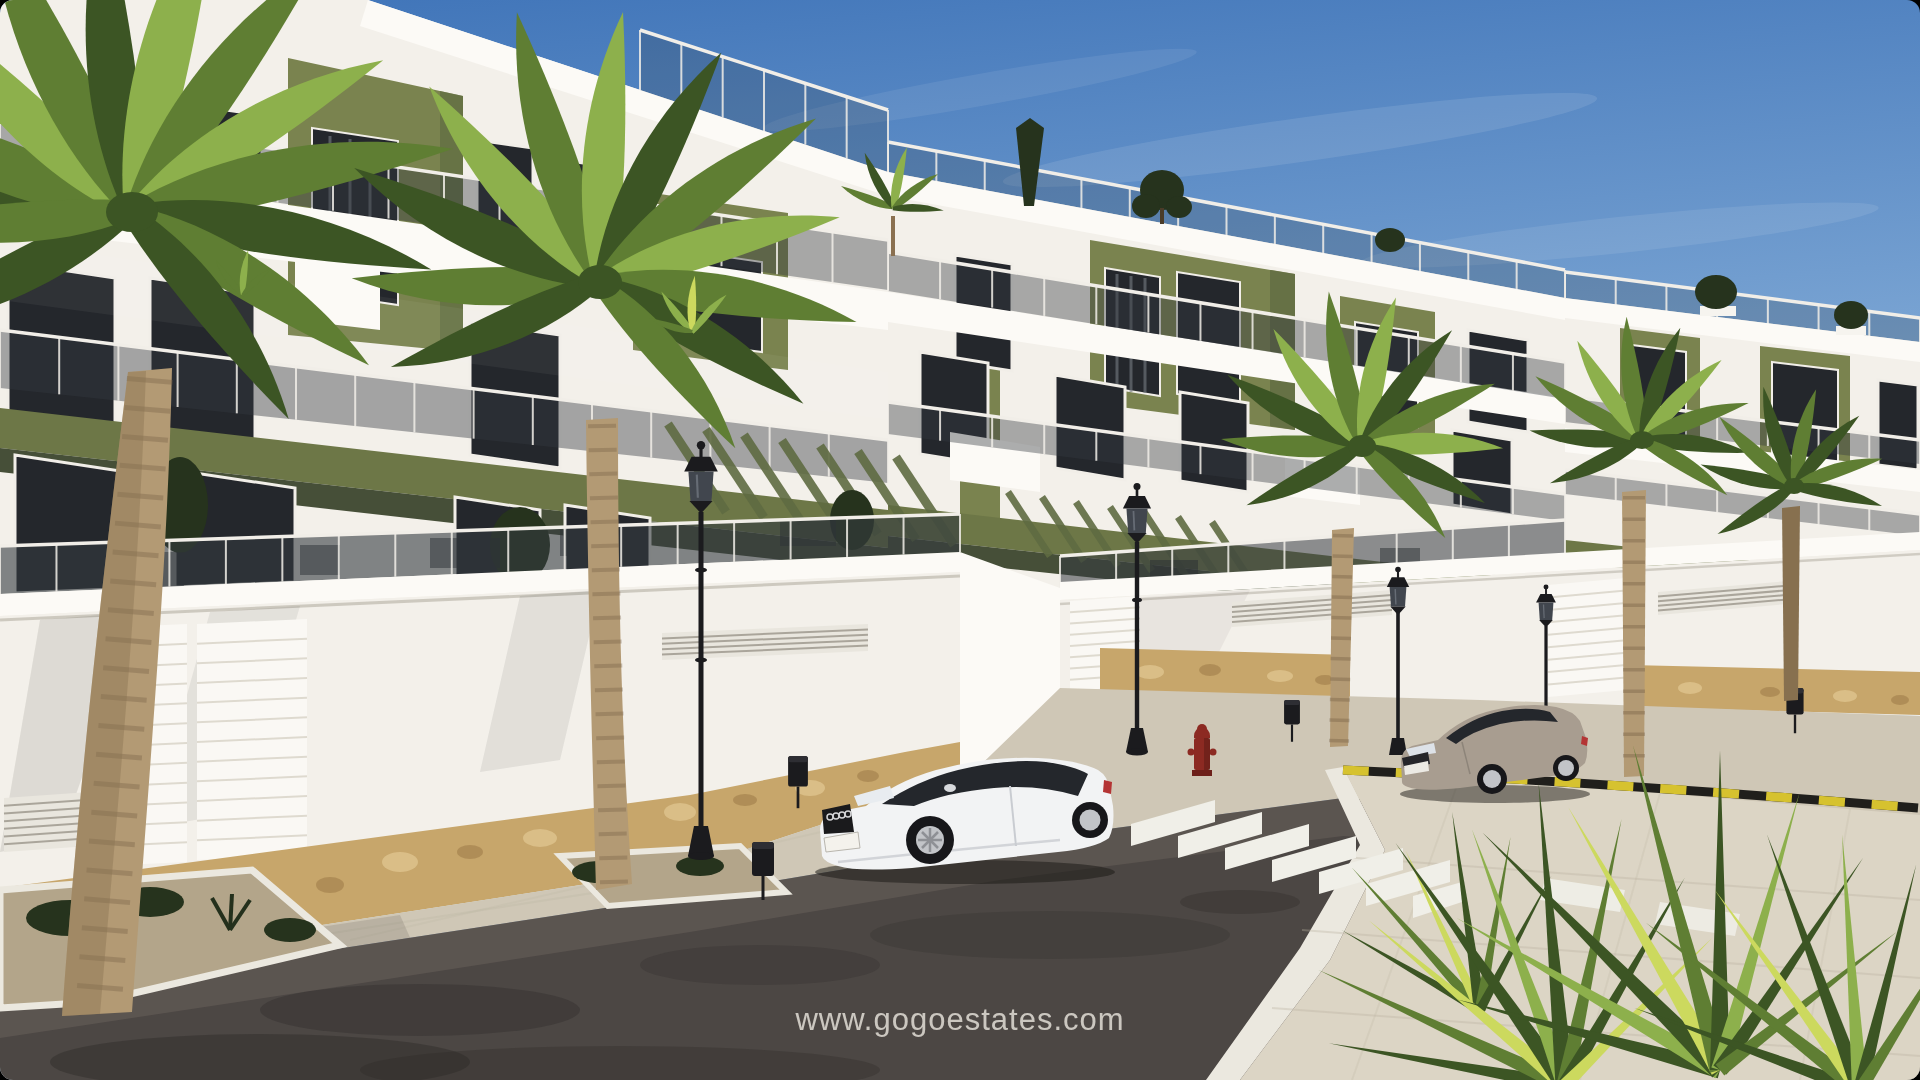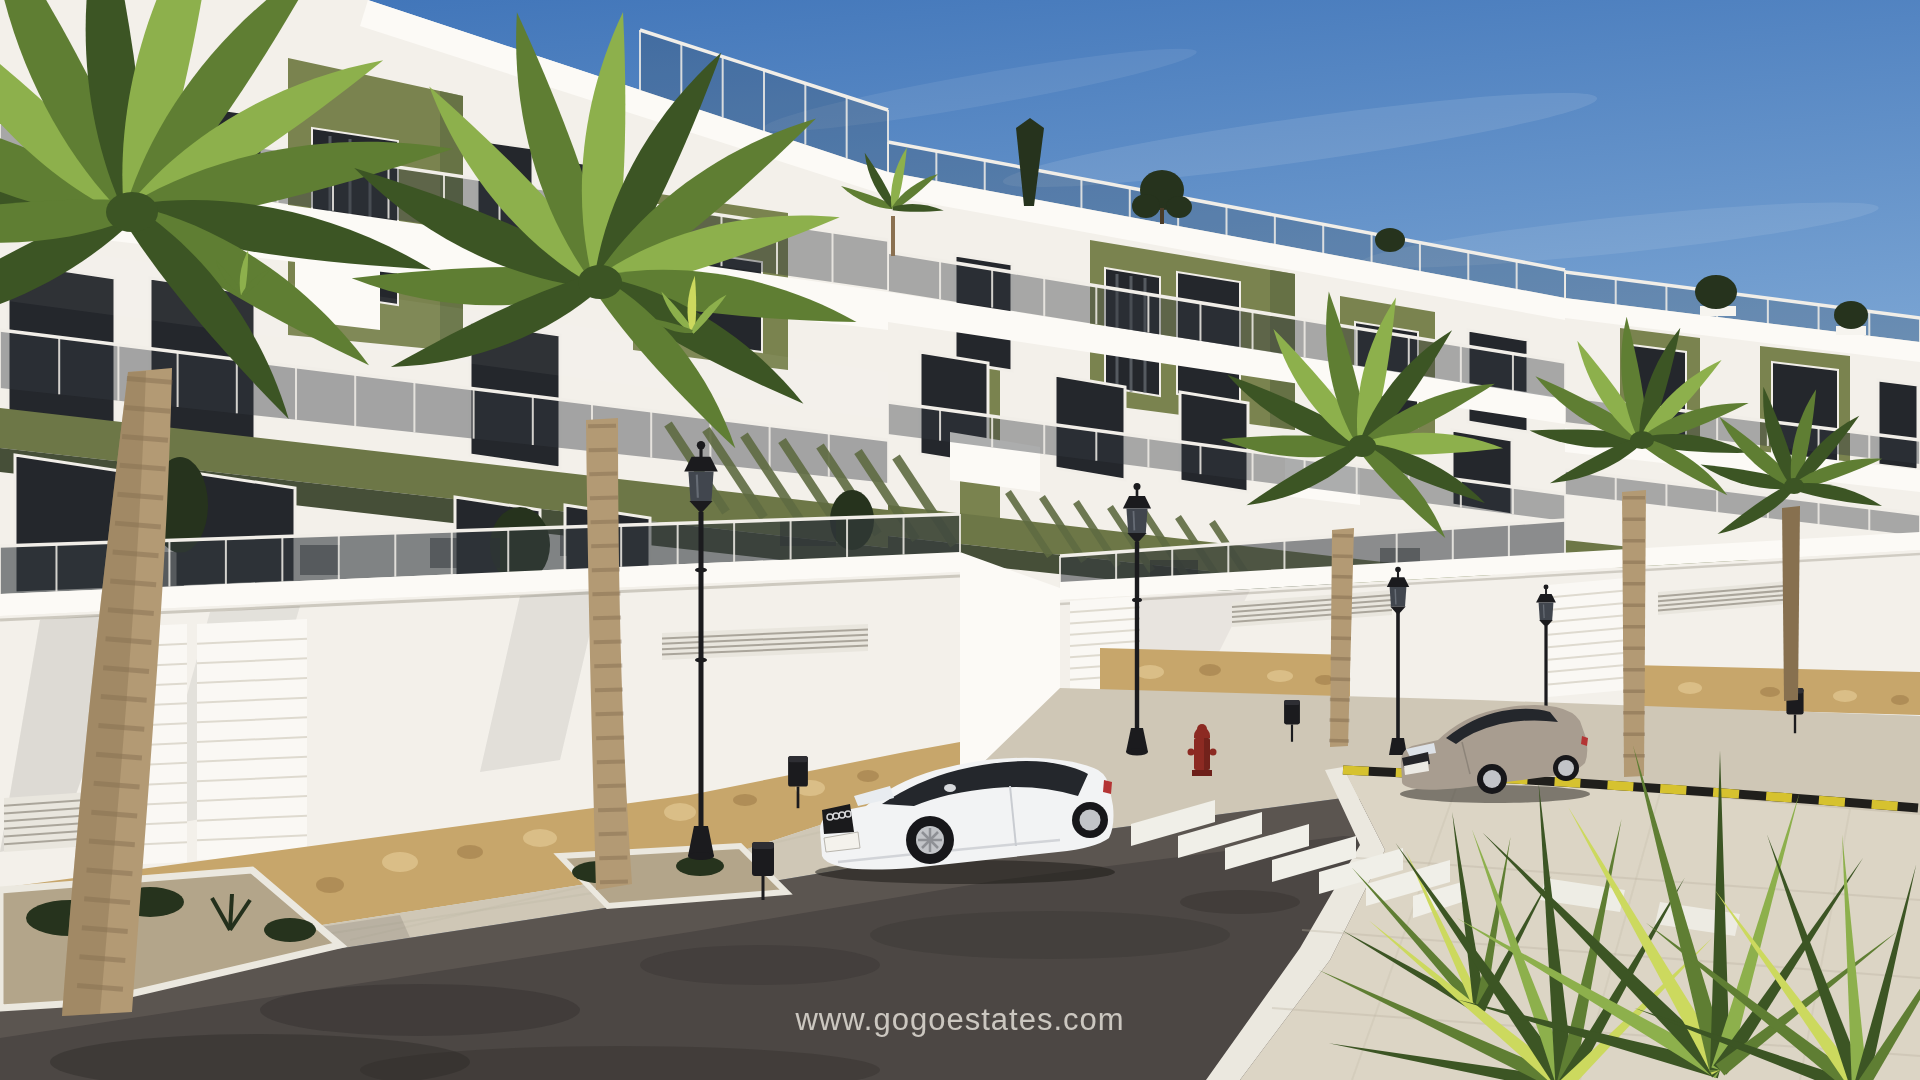--- a/index.html
+++ b/index.html
@@ -1,16 +1,16 @@
 <!DOCTYPE html>
 <html style="--sky-top: #3e73b8; --sky-mid: #7ca6d4; --sky-low: #c6dcef; --sky-horizon: #e6f0f8; --wall-white: #f3f0ea; --wall-bright: #fcfaf6; --wall-shadow: #d9d4ca; --accent-olive: #7a834f; --olive-deep: #5e6a41; --olive-band: #6d7747; --band-shadow: #464f38; --window-dark: #24272c; --glass-tint: #343a40; --frame-white: #f1eee8; --stone-tan: #c7a66b; --stone-light: #ddc28c; --stone-dark: #a5834f; --door-white: #faf8f4; --vent-line: #9b968b; --sidewalk: #cfc7b6; --sidewalk-right: #dcd5c5; --paver-line: #b9b2a0; --curb-white: #ebe8df; --gravel: #b3a58a; --road: #4c4744; --road-light: #6e6660; --stain: #2b2826; --marking-white: #f0efe8; --curb-yellow: #d6c22f; --curb-black: #201f1c; --car-white: #f2f3f4; --car-gray: #a89d90; --tire-black: #17171a; --rim-silver: #c2c4c8; --lamp-black: #1b1b1e; --lamp-glass: #41464e; --hydrant-red: #8c2a22; --palm-dark: #3c5524; --palm-mid: #5f7e33; --palm-light: #8db04c; --palm-yellow: #ccd95e; --trunk-tan: #b39a74; --trunk-shade: #87704f; --ring-brown: #6f5940; --shrub-dark: #26331d; --shadow-soft: #1e1b18; --watermark-color: #e8e4dc;"><head>
 <meta charset="utf-8">
 <style>
   html,body{margin:0;padding:0;background:#000;}
-  .canvas{position:relative;width:1920px;height:1080px;overflow:hidden;font-family:"Liberation Sans",sans-serif;}
+  .canvas{position:relative;width:1920px;height:1080px;overflow:hidden;font-family:"Liberation Sans",sans-serif;border-radius:13px;}
   .sky{position:absolute;inset:0;
     background:linear-gradient(175deg,var(--sky-top) 0%,var(--sky-mid) 42%,var(--sky-low) 70%,var(--sky-horizon) 100%);}
   svg{position:absolute;left:0;top:0;}
   .watermark{position:absolute;left:50%;top:1002px;transform:translateX(-50%);
     font-size:31px;letter-spacing:1px;color:var(--watermark-color);opacity:.82;white-space:nowrap;}
   
   .ww{fill:var(--wall-white)} .fw{fill:var(--wall-bright)}
   .grn{fill:var(--accent-olive)} .grnd{fill:var(--olive-deep)} .olb{fill:var(--olive-band)} .bsh{fill:var(--band-shadow)}
   .win{fill:var(--window-dark);stroke:var(--frame-white);stroke-width:3}
   .winb{fill:var(--window-dark);stroke:var(--frame-white);stroke-width:2}

